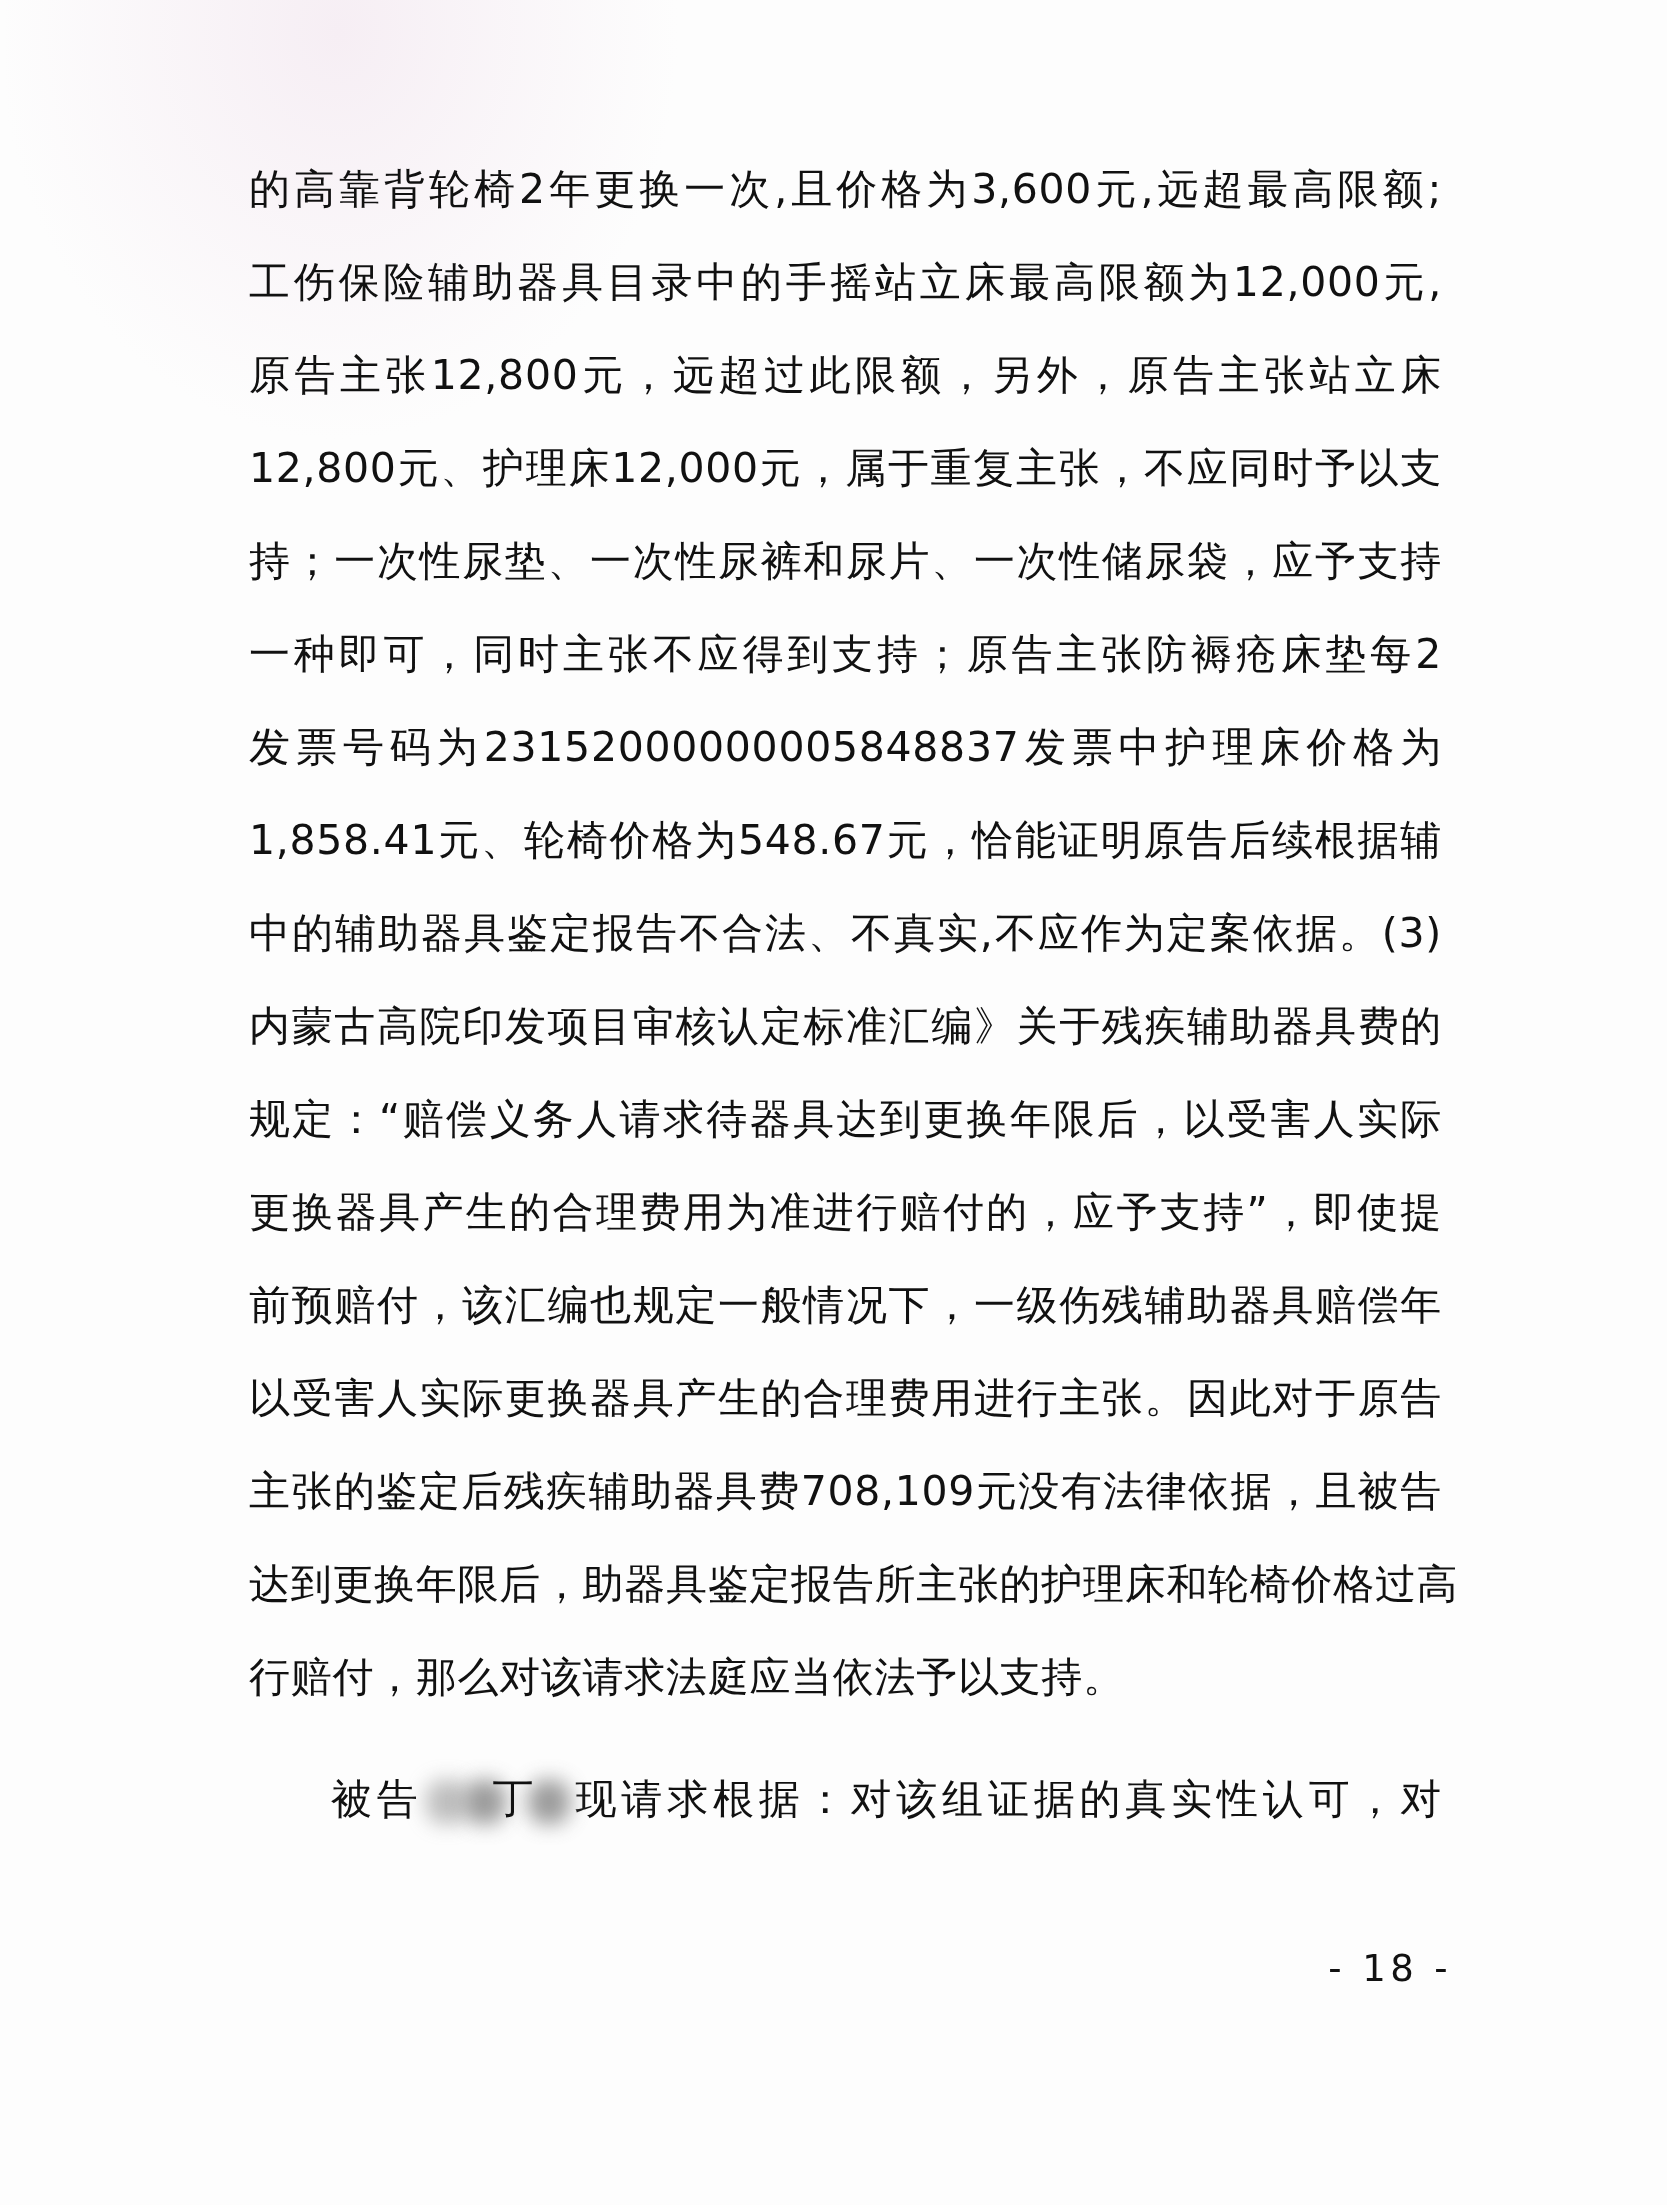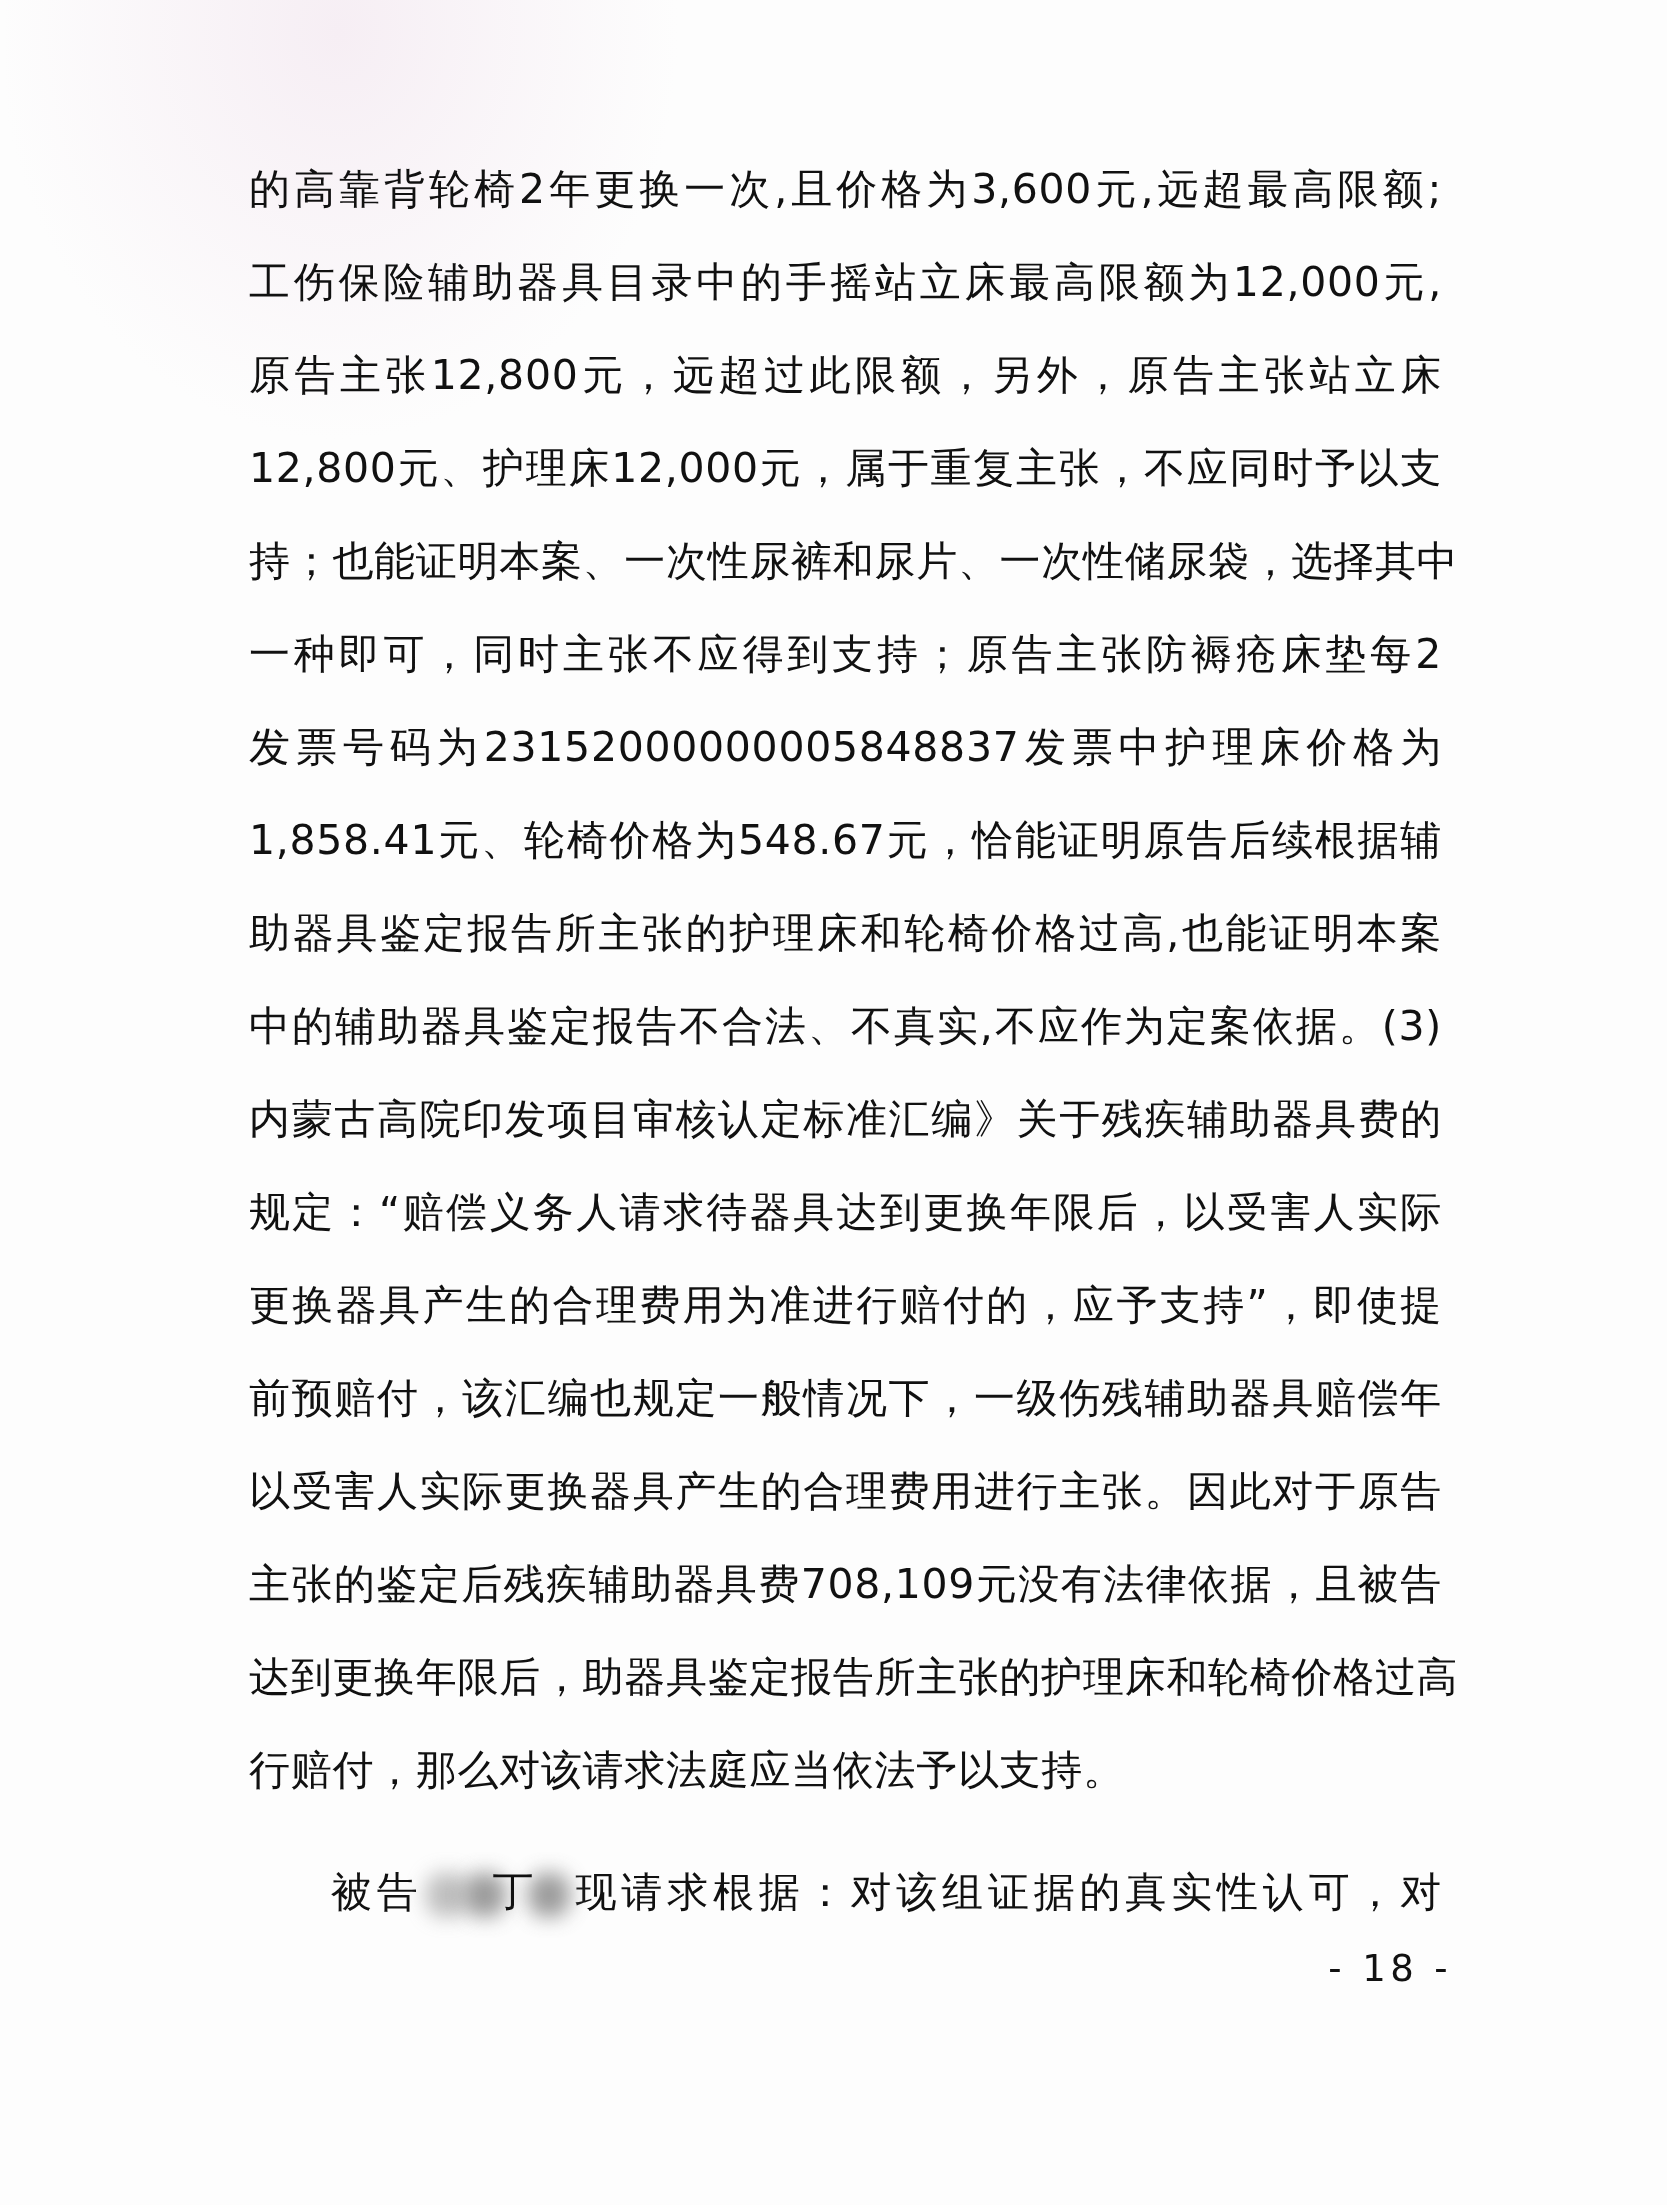--- a/index.html
+++ b/index.html
@@ -86,25 +86,24 @@
 </style>
 </head>
 <body>
 
 <div class="page">
   <div class="body-text">
     <div class="line">的高靠背轮椅2年更换一次,且价格为3,600元,远超最高限额;</div>
     <div class="line">工伤保险辅助器具目录中的手摇站立床最高限额为12,000元,</div>
     <div class="line">原告主张12,800元，远超过此限额，另外，原告主张站立床</div>
     <div class="line">12,800元、护理床12,000元，属于重复主张，不应同时予以支</div>
-    <div class="line">持；也能证明本案、一次性尿裤和尿片、一次性储尿袋，选择其中</div>
+    <div class="line">持；一次性尿垫、一次性尿裤和尿片、一次性储尿袋，应予支持</div>
     <div class="line">一种即可，同时主张不应得到支持；原告主张防褥疮床垫每2</div>
     <div class="line">发票号码为23152000000005848837发票中护理床价格为</div>
     <div class="line">1,858.41元、轮椅价格为548.67元，恰能证明原告后续根据辅</div>
-    <div class="line">助器具鉴定报告所主张的护理床和轮椅价格过高,也能证明本案</div>
     <div class="line">中的辅助器具鉴定报告不合法、不真实,不应作为定案依据。(3)</div>
     <div class="line">内蒙古高院印发项目审核认定标准汇编》关于残疾辅助器具费的</div>
     <div class="line">规定：“赔偿义务人请求待器具达到更换年限后，以受害人实际</div>
     <div class="line">更换器具产生的合理费用为准进行赔付的，应予支持”，即使提</div>
     <div class="line">前预赔付，该汇编也规定一般情况下，一级伤残辅助器具赔偿年</div>
     <div class="line">以受害人实际更换器具产生的合理费用进行主张。因此对于原告</div>
     <div class="line">主张的鉴定后残疾辅助器具费708,109元没有法律依据，且被告</div>
     <div class="line">达到更换年限后，助器具鉴定报告所主张的护理床和轮椅价格过高</div>
     <div class="line last-short">行赔付，那么对该请求法庭应当依法予以支持。</div>
 

